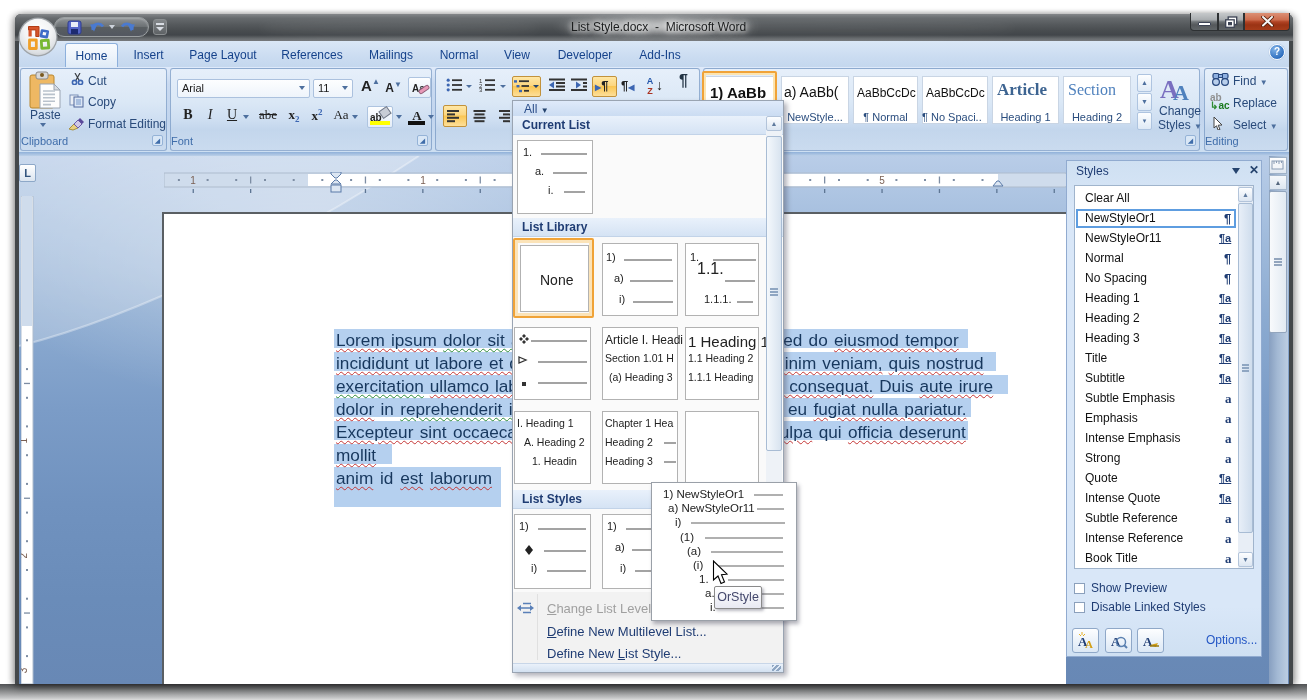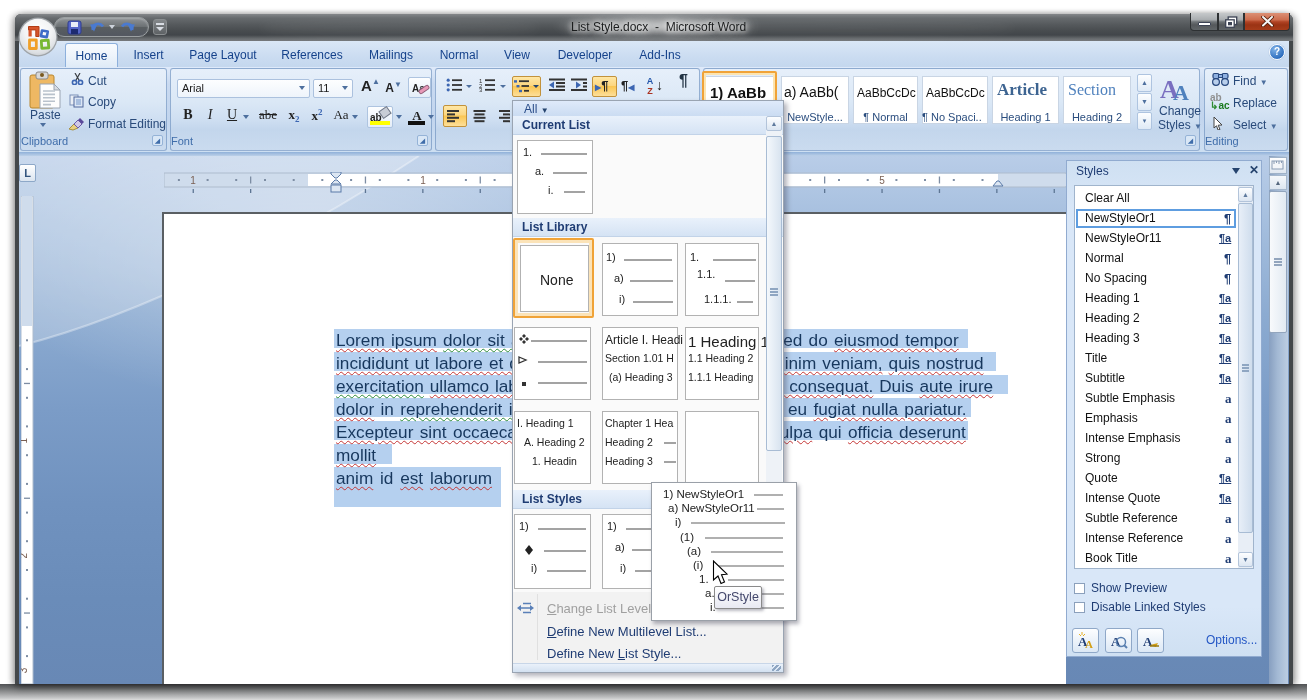--- a/index.html
+++ b/index.html
@@ -495,21 +495,21 @@
 <div class="tile" style="left:602px;top:243px;width:76px;height:73px"></div>
 <div class="ttxt" style="left:606px;top:251px;font-size:11px">1)</div>
 <div class="trule" style="left:624px;top:259px;width:48px"></div>
 <div class="ttxt" style="left:614px;top:272px;font-size:11px">a)</div>
 <div class="trule" style="left:630px;top:280px;width:43px"></div>
 <div class="ttxt" style="left:619px;top:293px;font-size:11px">i)</div>
 <div class="trule" style="left:633px;top:301px;width:40px"></div>
 <div class="tile" style="left:685px;top:243px;width:74px;height:73px"></div>
 <div class="ttxt" style="left:690px;top:251px;font-size:11px">1.</div>
 <div class="trule" style="left:713px;top:259px;width:43px"></div>
-<div class="ttxt" style="left:697px;top:268px;font-size:11px">1.1.</div>
+<div class="ttxt" style="left:697px;top:260px;font-size:16px">1.1.</div>
 <div class="trule" style="left:725px;top:280px;width:30px"></div>
 <div class="ttxt" style="left:704px;top:293px;font-size:11px">1.1.1.</div>
 <div class="trule" style="left:737px;top:301px;width:16px"></div>
 <div class="tile" style="left:514px;top:327px;width:77px;height:73px"></div>
 <svg class="ab" style="left:517px;top:334px" width="16" height="60">
     <g fill="#333">
       <path d="M7 0 l2 2 -2 2 -2 -2 z M4 3 l2 2 -2 2 -2 -2 z M10 3 l2 2 -2 2 -2 -2 z M7 6 l2 2 -2 2 -2 -2 z"></path>
     </g>
     <path d="M2 23 l7 3 -7 3 z" fill="none" stroke="#333" stroke-width="1.3"></path>
     <rect x="5" y="48" width="4" height="4" fill="#333"></rect>

